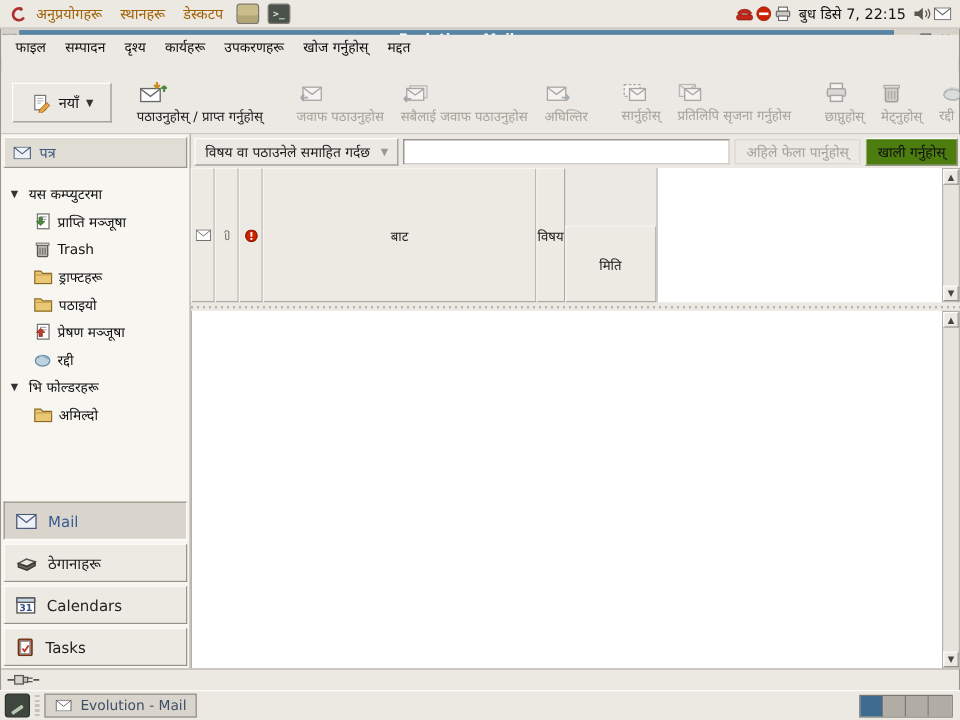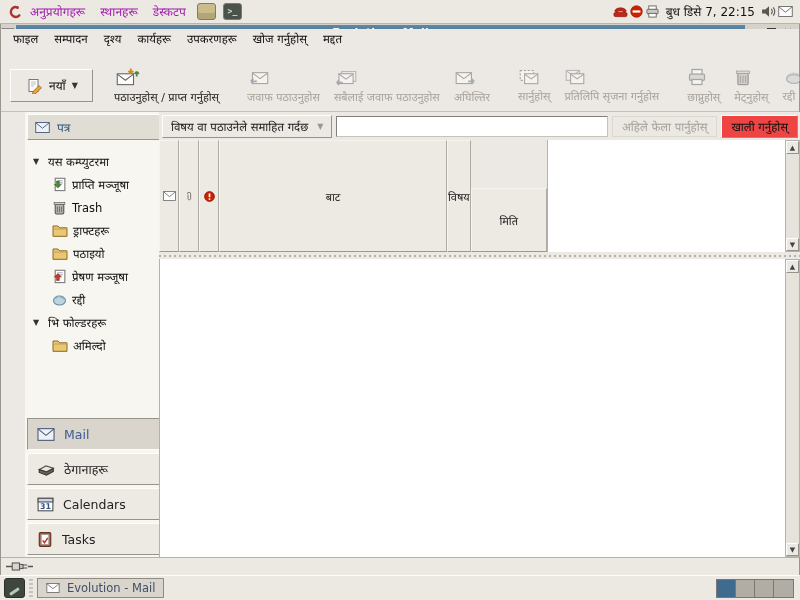--- a/index.html
+++ b/index.html
@@ -3,21 +3,21 @@
 <meta charset="utf-8">
 <style>
   * { box-sizing: border-box; margin: 0; padding: 0; }
   html,body { width:800px; height:600px; overflow:hidden;
     font-family:"DejaVu Sans", sans-serif; font-size:11px; color:#1a1a1a; background:#ece9e2;}
   #screen{position:relative;width:800px;height:600px;background:#ece9e2;}
 
   
   #top-panel{position:absolute;top:0;left:0;width:800px;height:24px;background:#ece9e2;
     border-bottom:1px solid #b8b5ae;display:flex;align-items:center;padding:0 5px;gap:1px;}
-  .pmenu{padding:2px 7px;font-size:12px;color:#a21caf;}
+  .pmenu{padding:2px 7px;font-size:12px;color:#a16207;}
   .launcher{width:19px;height:17px;margin:1px 3px;border-radius:3px;border:1px solid #7e7a72;
     display:flex;align-items:center;justify-content:center;font-size:8px;}
   .launcher.files{background:#c9bd8c;box-shadow:inset 0 -6px 0 #b3a676;}
   .launcher.term{background:#4b524b;color:#cfe8cf;font-family:"DejaVu Sans Mono",monospace;font-weight:bold;}
   #tray{margin-left:auto;display:flex;align-items:center;gap:2px;padding-right:2px;}
   #clock{font-size:12px;color:#111;white-space:nowrap;padding:0 4px;}
   .tico{display:flex;align-items:center;}
 
   
   #window{position:absolute;top:24px;left:0;width:800px;height:551px;background:#ece9e4;
@@ -46,21 +46,21 @@
     border:1px solid;border-color:#fdfdfb #96938b #96938b #fdfdfb;font-size:12px;color:#111;}
   .tsep{width:1px;height:42px;background:#c3c0b9;margin:0 7px;}
   .tbtn{display:flex;flex-direction:column;align-items:flex-start;justify-content:flex-end;gap:3px;
     padding:2px 7px;font-size:11px;color:#222;white-space:nowrap;}
   .tbtn.disabled{color:#a5a29a;}
   .tbtn.disabled svg{filter:grayscale(70%);opacity:.5;}
   .caret{font-size:8px;color:#333;}
 
   
   #sidebar{position:absolute;top:88px;left:0;width:158px;height:445px;background:#f7f6f1;
-    border-right:1px solid #96938b;display:flex;flex-direction:column;margin-left:24px;}
+    border-right:1px solid #96938b;display:flex;flex-direction:column;}
   #folder-header{margin:2px;height:26px;flex:0 0 26px;background:#e0ddd5;
     border:1px solid;border-color:#fdfdfb #9a968e #9a968e #fdfdfb;
     display:flex;align-items:center;gap:7px;padding:0 7px;color:#3a5a80;font-size:12px;}
   #tree{flex:1 1 auto;padding-top:8px;overflow:hidden;}
   .trow{display:flex;align-items:center;gap:5px;height:23px;padding-left:8px;font-size:11.5px;color:#111;}
   .trow.leaf{padding-left:27px;}
   .expander{font-size:8px;color:#333;width:10px;}
   #switcher{flex:0 0 auto;display:flex;flex-direction:column;gap:3px;padding:3px 2px 2px 2px;}
   .swbtn{height:32px;display:flex;align-items:center;gap:9px;padding:0 9px;background:#eceae3;
     border:1px solid;border-color:#fdfdfb #96938b #96938b #fdfdfb;font-size:12.5px;color:#222;}
@@ -70,21 +70,21 @@
   #content{position:absolute;top:88px;left:158px;width:641px;height:445px;background:#ece9e4;
     display:flex;flex-direction:column;}
   #searchrow{flex:0 0 28px;display:flex;align-items:center;gap:4px;padding:2px 2px 2px 3px;}
   .dropbtn{height:23px;display:flex;align-items:center;gap:9px;padding:0 8px;background:#ece9e4;
     border:1px solid;border-color:#fdfdfb #96938b #96938b #fdfdfb;font-size:11.5px;color:#222;white-space:nowrap;}
   .dropbtn .caret{color:#9a978f;}
   #searchinput{flex:1;height:21px;border:1px solid #82807a;border-bottom-color:#c6c3bc;border-right-color:#c6c3bc;
     background:#fff;padding:0 4px;font-family:inherit;font-size:11.5px;}
   .findnow{height:21px;display:flex;align-items:center;padding:0 9px;color:#a5a29a;
     border:1px solid #dbd8d0;font-size:11.5px;white-space:nowrap;}
-  .clearbtn{height:23px;display:flex;align-items:center;padding:0 9px;background:#ef4444;
+  .clearbtn{height:23px;display:flex;align-items:center;padding:0 9px;background:#4d7c0f;
     border:1px solid;border-color:#fdfdfb #96938b #96938b #fdfdfb;font-size:11.5px;color:#111;white-space:nowrap;}
 
   #listwrap{flex:0 0 112px;display:flex;}
   #listmain{flex:1;display:flex;flex-direction:row;}
   #listheader{flex:0 0 21px;display:flex;}
   .hcell{border:1px solid;border-color:#f6f4ef #aeaba4 #9c9992 #f6f4ef;background:#edeae3;
     display:flex;align-items:center;justify-content:center;font-size:11px;color:#222;}
   .c-ico{flex:0 0 20px;}
   .c-from{flex:0 0 228px;}
   .c-subj{flex:1;}

